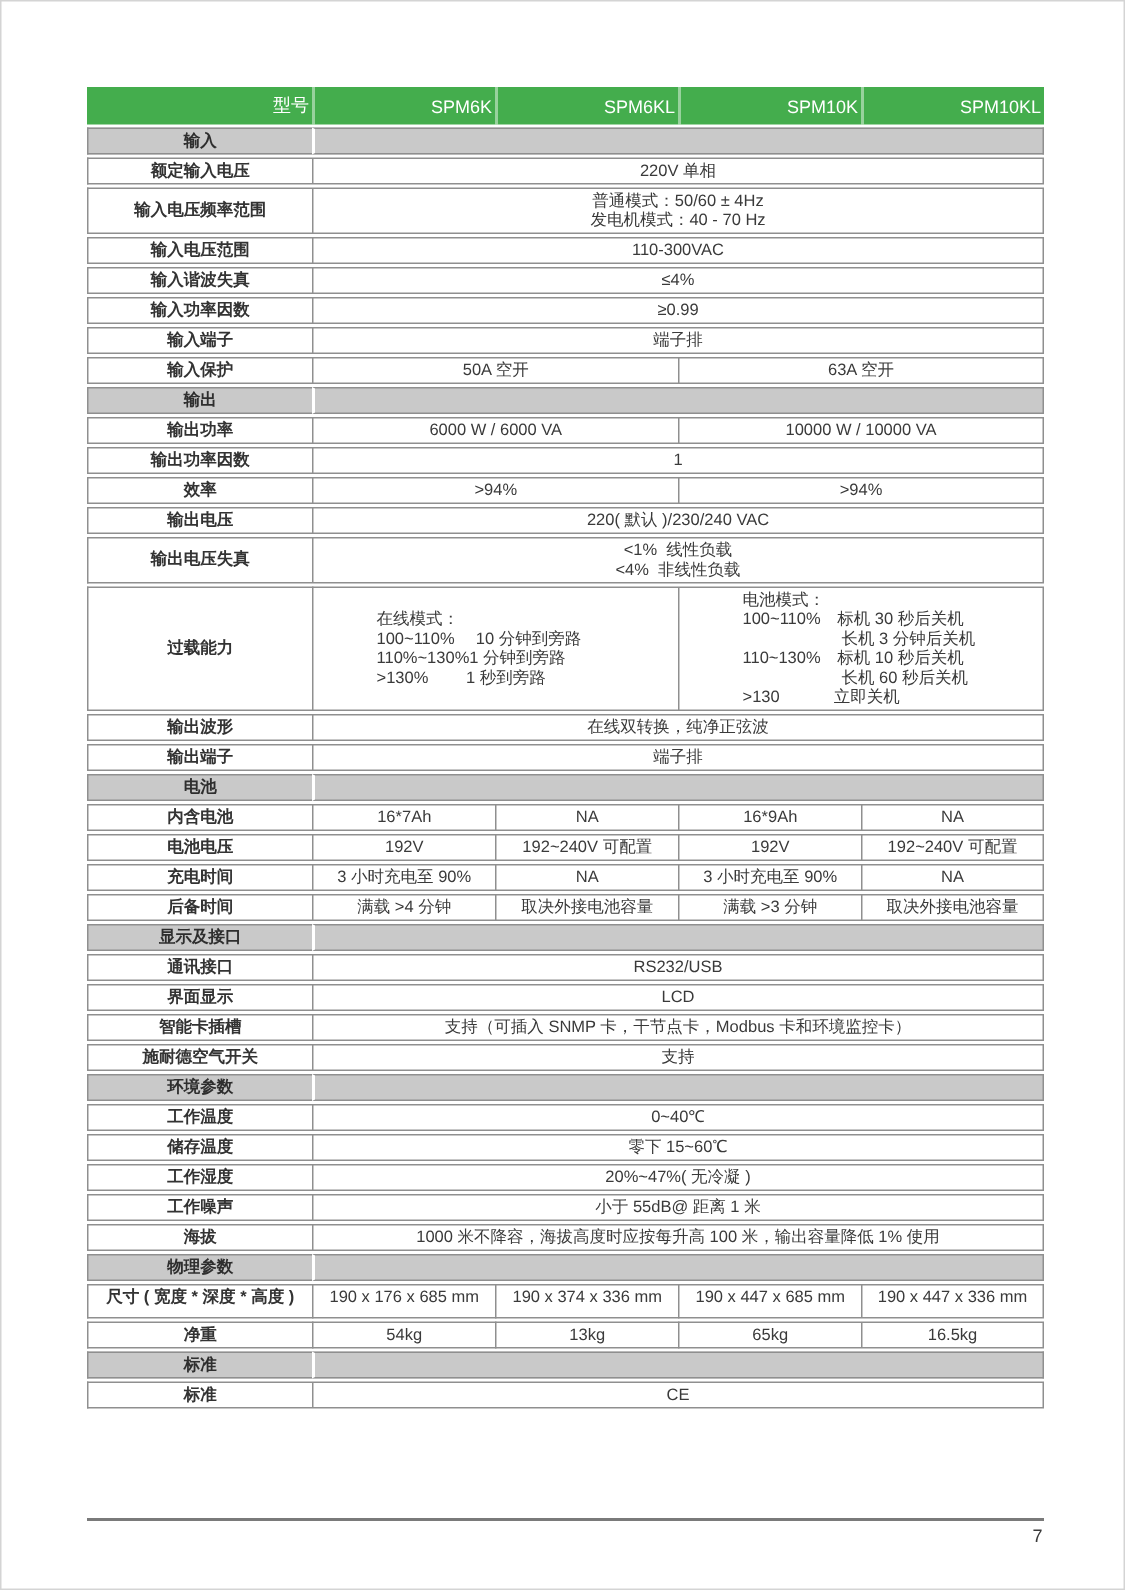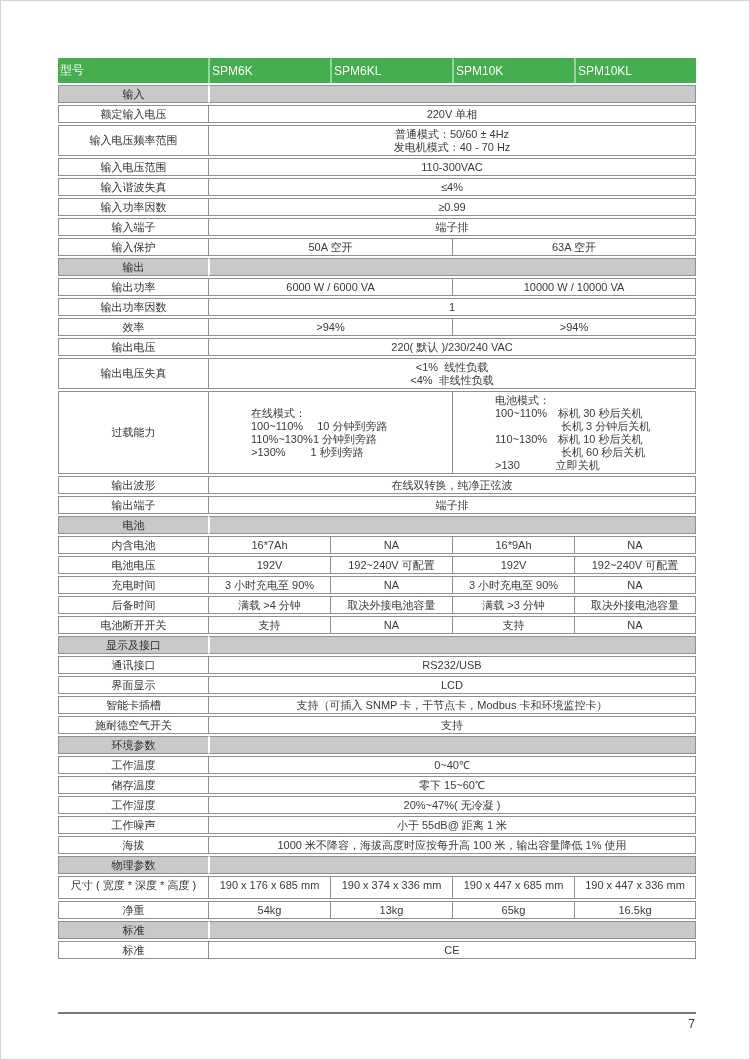--- a/index.html
+++ b/index.html
@@ -26,35 +26,35 @@
     font-size: 11px;
     color: var(--text);
   }
   th {
     background: var(--green);
     color: #ffffff;
     font-weight: normal;
     font-size: 12px;
     height: 25px;
     vertical-align: middle;
-    text-align: left;
+    text-align: right;
     padding: 0 2px;
   }
   th + th { border-left: 2px solid rgba(255,255,255,0.45); }
   td {
     border-top: 1px solid var(--border);
     border-bottom: 1px solid var(--border);
     text-align: center;
     vertical-align: middle;
     padding: 1.5px 3px;
     line-height: 13px;
     white-space: pre-wrap;
     overflow: hidden;
   }
-  td:first-child { border-left: 1px solid var(--border); }
+  td:first-child { border-left: 1px solid var(--border); font-weight: bold; }
   td:last-child { border-right: 1px solid var(--border); }
   td:not(:first-child) { border-left: 1px solid var(--border); }
   td.lbl { color: #333; }
   tr.section td { background: var(--gray); color: #2e2e2e; }
   tr.section td.sec-val { border-left: 2px solid #ffffff; }
   td.left-block { text-align: left; padding-left: 42px; padding-right: 2px; }
   tr.tall td { padding-top: 2px; padding-bottom: 6px; }
   .footer-line {
     position: absolute; left: 57px; top: 1011px; width: 638px;
     height: 0; border-top: 2px solid #7a7a7a;
@@ -192,27 +192,20 @@
         <td colspan="1">3 小时充电至 90%</td>
         <td colspan="1">NA</td>
       </tr>
       <tr>
         <td class="lbl">后备时间</td>
         <td colspan="1">满载 &gt;4 分钟</td>
         <td colspan="1">取决外接电池容量</td>
         <td colspan="1">满载 &gt;3 分钟</td>
         <td colspan="1">取决外接电池容量</td>
       </tr>
-      <tr>
-        <td class="lbl">电池断开开关</td>
-        <td colspan="1">支持</td>
-        <td colspan="1">NA</td>
-        <td colspan="1">支持</td>
-        <td colspan="1">NA</td>
-      </tr>
       <tr class="section">
         <td class="lbl">显示及接口</td>
         <td colspan="4" class="sec-val"></td>
       </tr>
       <tr>
         <td class="lbl">通讯接口</td>
         <td colspan="4">RS232/USB</td>
       </tr>
       <tr>
         <td class="lbl">界面显示</td>

